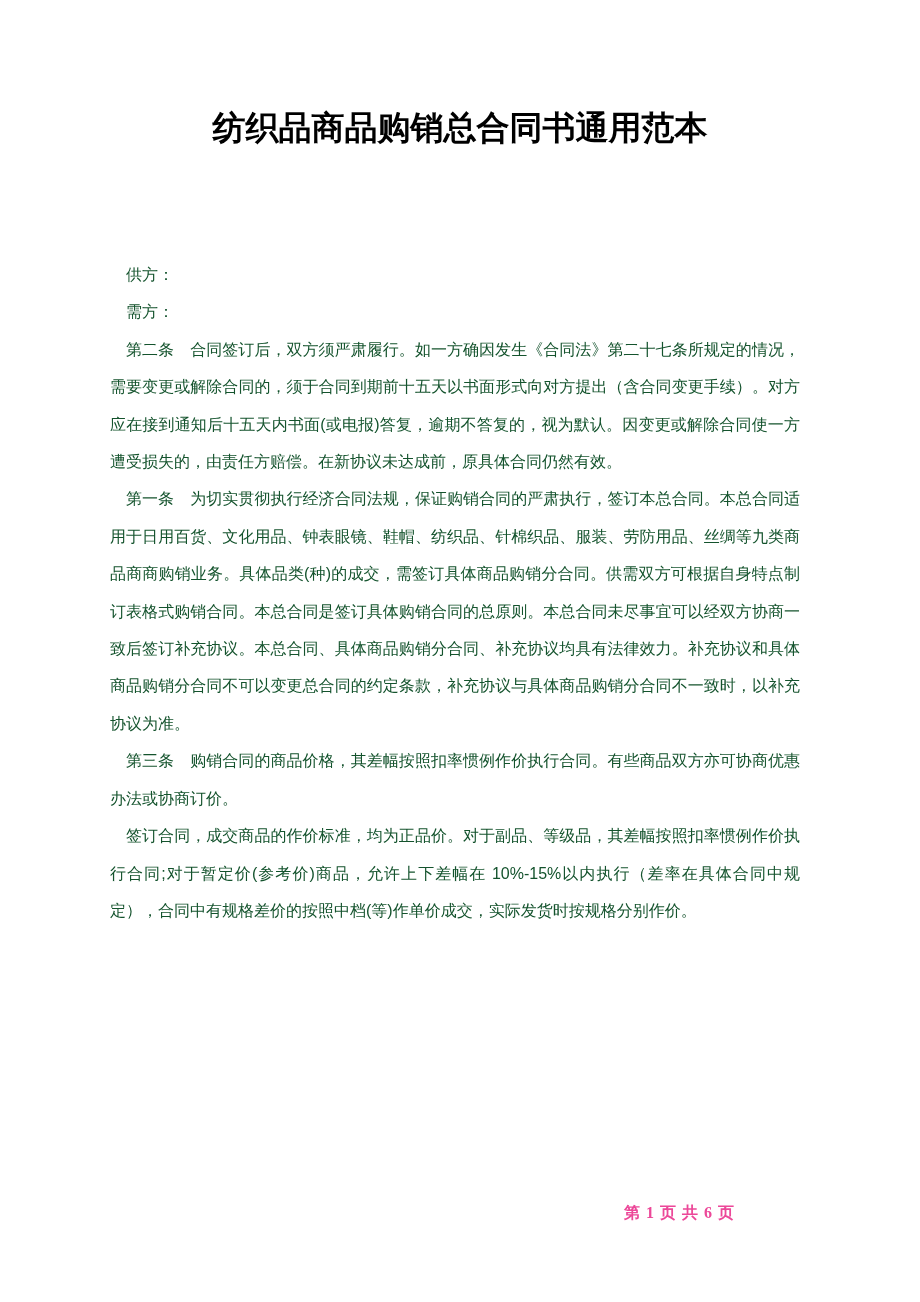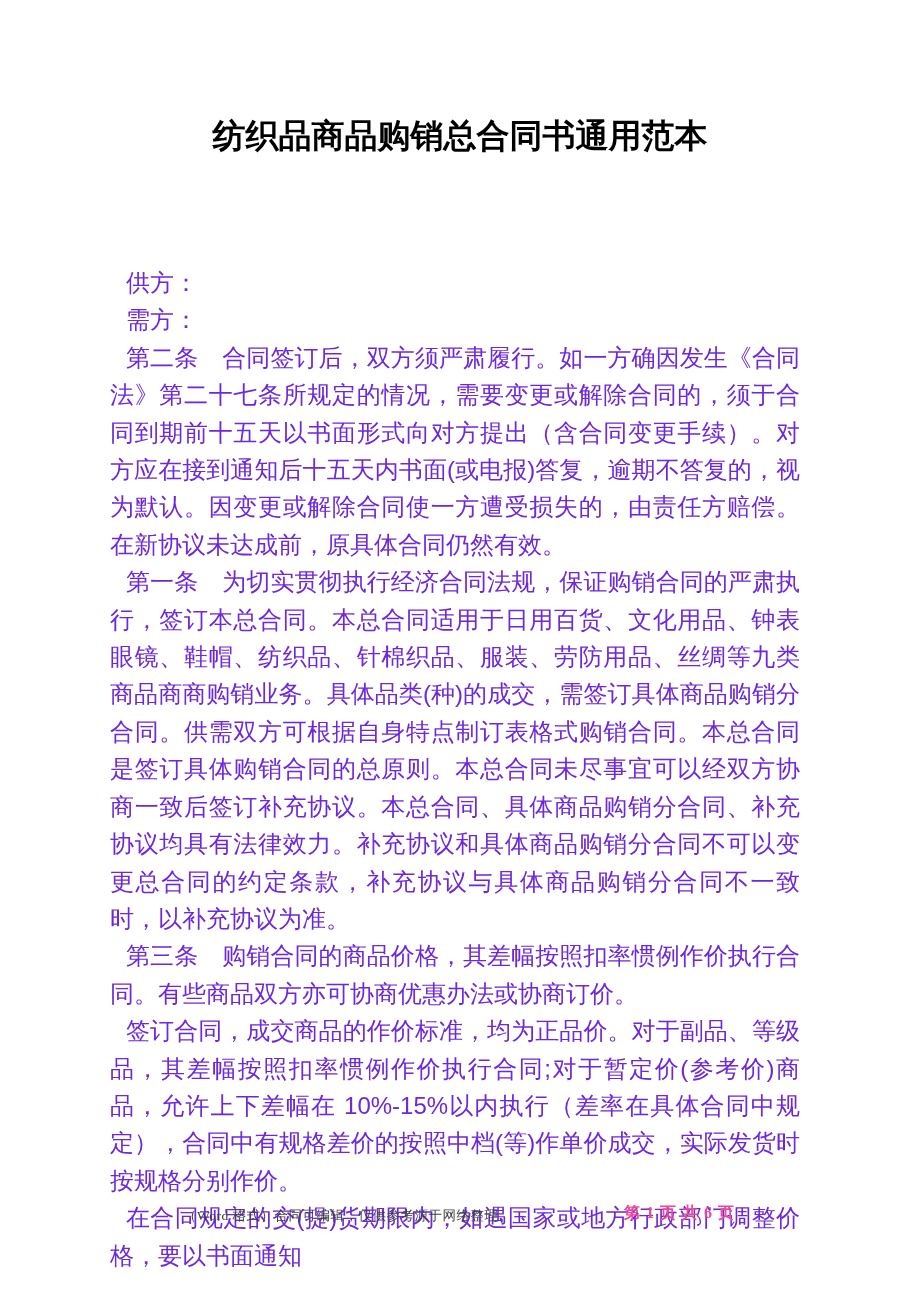--- a/index.html
+++ b/index.html
@@ -11,37 +11,37 @@
   .page {
     position: relative;
     width: 920px;
     height: 1302px;
     background: #ffffff;
     overflow: hidden;
     color: #000000;
     font-family: "Liberation Sans", sans-serif;
   }
   .doc-title {
-    margin: 16px;
+    margin: 8px;
     padding-top: 100px;
     text-align: center;
     font-size: 33px;
     line-height: 40px;
     font-weight: bold;
     letter-spacing: 0px;
     color: #000000;
     font-family: "Liberation Sans", sans-serif;
   }
   .doc-body {
     width: 690px;
     margin: 108px 0 0 110px;
-    font-size: 24px;
+    font-size: 16px;
     line-height: 37.4px;
     text-align: justify;
-    color: #6d28d9;
+    color: #14532d;
   }
   .doc-body p {
     margin: 0;
     padding: 0;
     text-indent: 16px;
     word-break: normal;
   }
   .page-footer-note {
     position: absolute;
     left: 183px;
@@ -73,20 +73,18 @@
 
   <h1 class="doc-title">纺织品商品购销总合同书通用范本</h1>
 
   <div class="doc-body">
     <p>供方：</p>
     <p>需方：</p>
     <p>第二条　合同签订后，双方须严肃履行。如一方确因发生《合同法》第二十七条所规定的情况，需要变更或解除合同的，须于合同到期前十五天以书面形式向对方提出（含合同变更手续）。对方应在接到通知后十五天内书面(或电报)答复，逾期不答复的，视为默认。因变更或解除合同使一方遭受损失的，由责任方赔偿。在新协议未达成前，原具体合同仍然有效。</p>
     <p>第一条　为切实贯彻执行经济合同法规，保证购销合同的严肃执行，签订本总合同。本总合同适用于日用百货、文化用品、钟表眼镜、鞋帽、纺织品、针棉织品、服装、劳防用品、丝绸等九类商品商商购销业务。具体品类(种)的成交，需签订具体商品购销分合同。供需双方可根据自身特点制订表格式购销合同。本总合同是签订具体购销合同的总原则。本总合同未尽事宜可以经双方协商一致后签订补充协议。本总合同、具体商品购销分合同、补充协议均具有法律效力。补充协议和具体商品购销分合同不可以变更总合同的约定条款，补充协议与具体商品购销分合同不一致时，以补充协议为准。</p>
     <p>第三条　购销合同的商品价格，其差幅按照扣率惯例作价执行合同。有些商品双方亦可协商优惠办法或协商订价。</p>
     <p>签订合同，成交商品的作价标准，均为正品价。对于副品、等级品，其差幅按照扣率惯例作价执行合同;对于暂定价(参考价)商品，允许上下差幅在 10%-15%以内执行（差率在具体合同中规定），合同中有规格差价的按照中档(等)作单价成交，实际发货时按规格分别作价。</p>
-    <p>在合同规定的交(提)货期限内，如遇国家或地方行政部门调整价格，要以书面通知</p>
   </div>
 
-  <div class="page-footer-note">（Word 格式）合同可编辑，仅供参考源于网络整理。</div>
 
   <div class="page-footer-pagenum">第 1 页 共 6 页</div>
 
 </div>
 
 </body></html>

